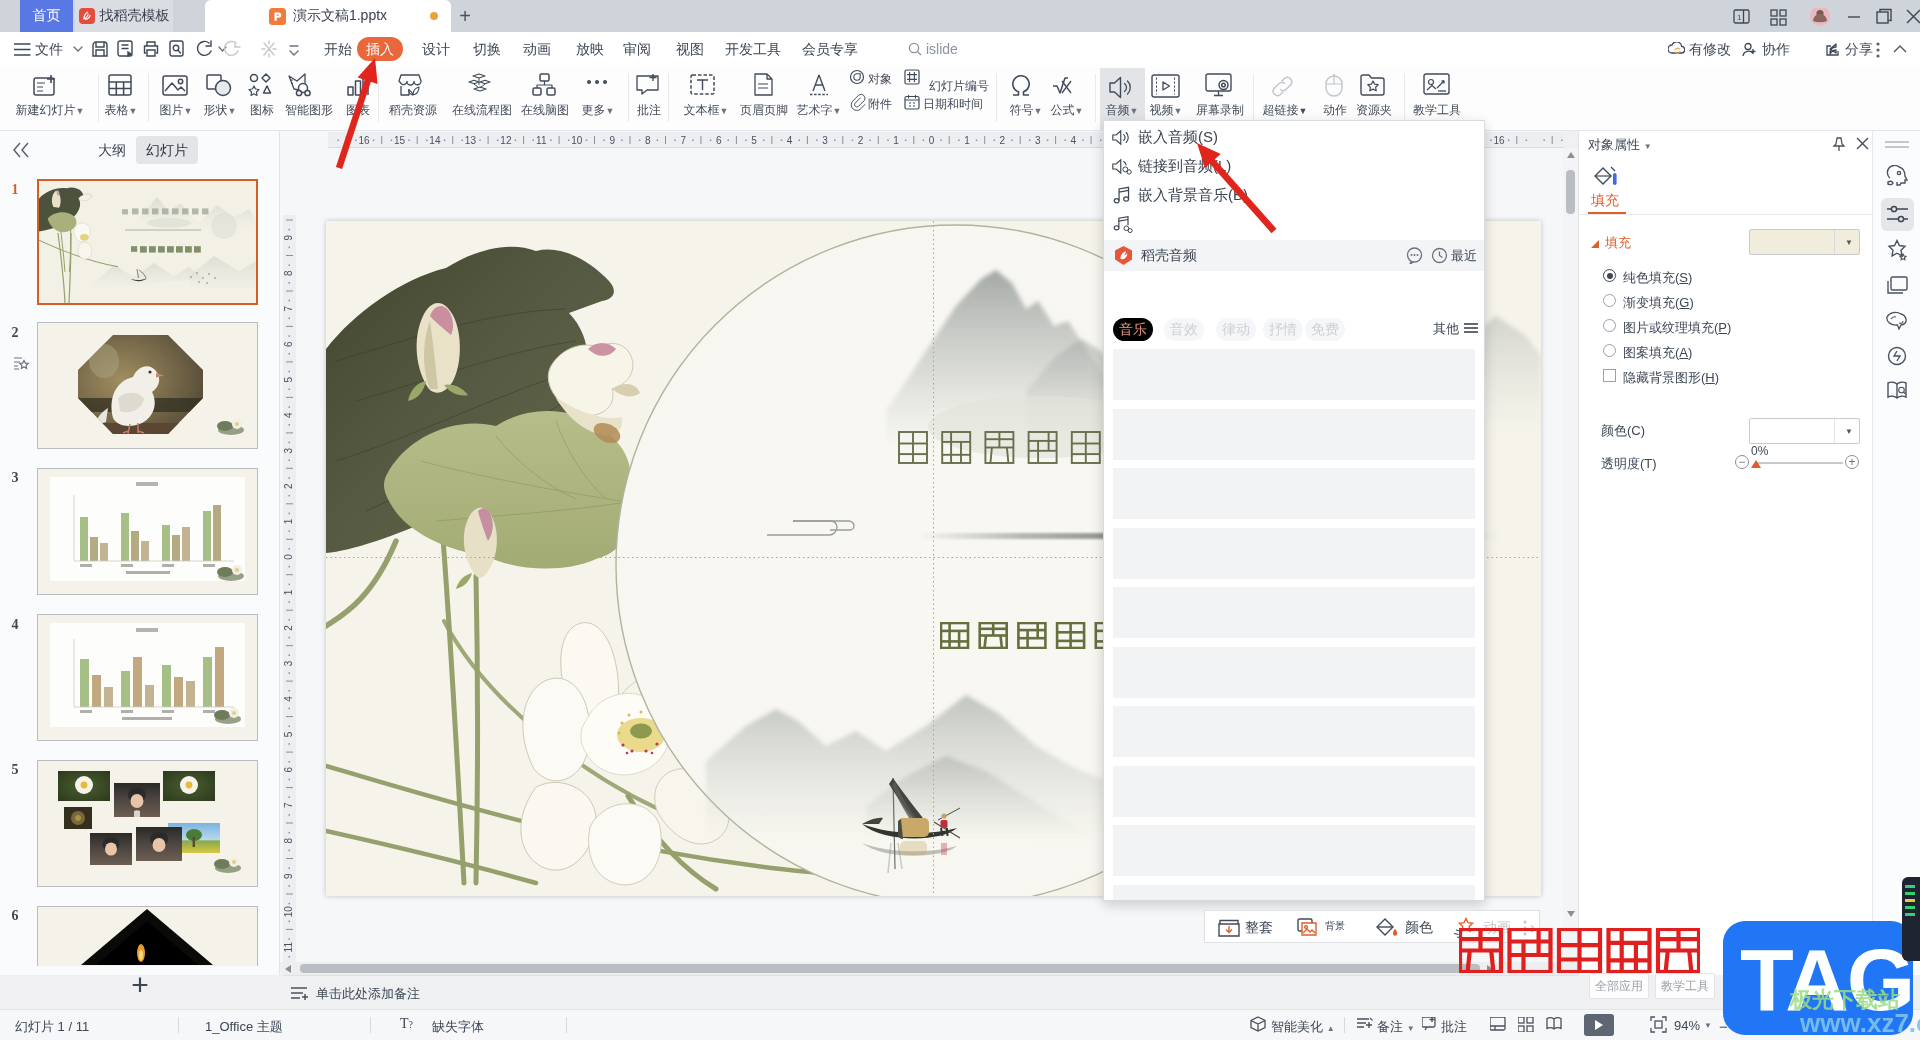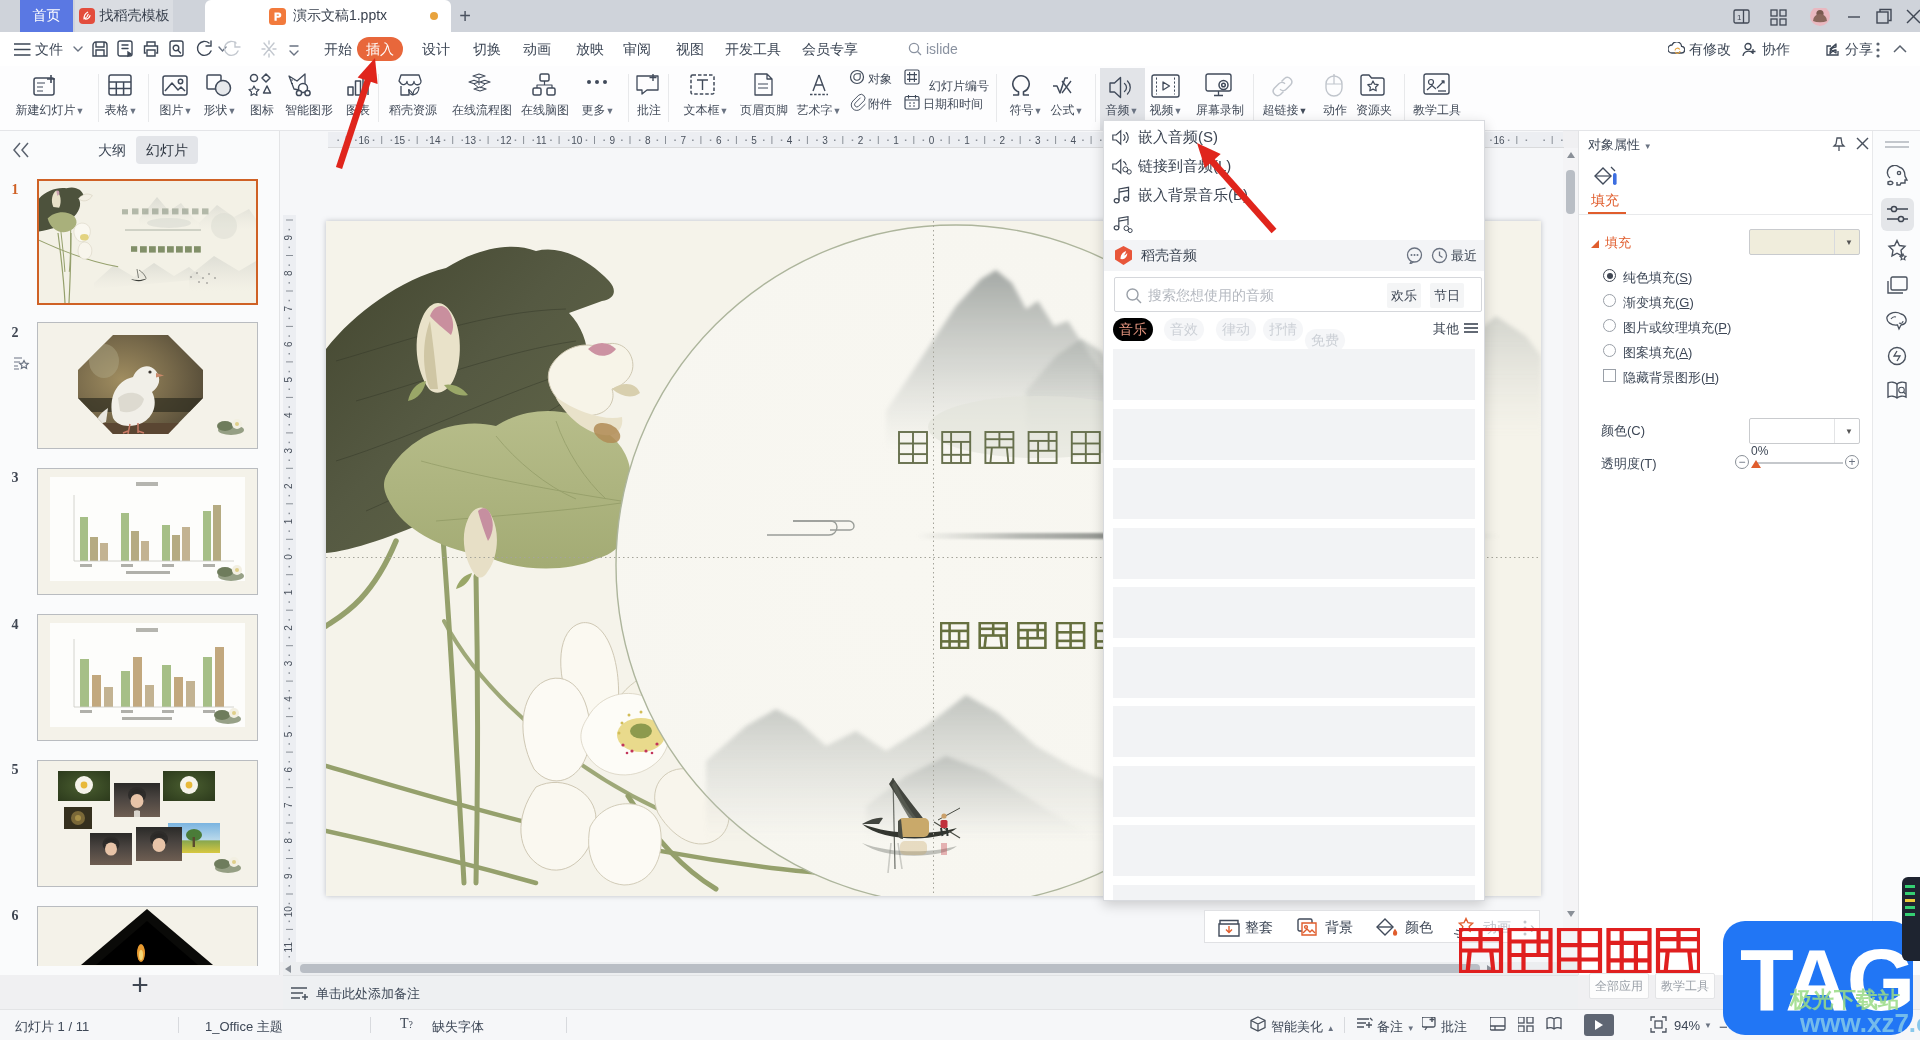--- a/index.html
+++ b/index.html
@@ -1246,34 +1246,25 @@
           <circle cx="11.5" cy="8" r="1"></circle>
         </g>
         <path d="M5 14.5 l-1 2.5 l3.5-2"></path>
       </svg>
     <svg class="abs" style="left:327px;top:7px" width="17" height="17" viewBox="0 0 17 17" fill="none" stroke="#6a7280" stroke-width="1.3">
         <circle cx="8.5" cy="8.5" r="7"></circle>
         <path d="M8.5 4.5 v4 l3 2"></path>
       </svg>
     <div class="abs" style="left:347px;top:7px;font-size:13px;color:#3c4553">最近</div>
   </div>
-  <div class="abs" style="left:10px;top:156px;width:368px;height:35px;border:1px solid #d5d7db;border-radius:2px;background:#fff">
-    <svg class="abs" style="left:11px;top:10px" width="16" height="16" viewBox="0 0 16 16" fill="none" stroke="#9aa0a8" stroke-width="1.4">
-        <circle cx="6.5" cy="6.5" r="5.5"></circle>
-        <line x1="10.8" y1="10.8" x2="15" y2="15"></line>
-      </svg>
-    <div class="abs" style="left:33px;top:9px;font-size:14px;color:#b5b9c0">搜索您想使用的音频</div>
-    <div class="abs pill2" style="left:272px;top:5px;width:34px;height:25px;background:#f4f5f6;border-radius:2px;font-size:13px;line-height:25px;color:#3c4553">欢乐</div>
-    <div class="abs pill2" style="left:315px;top:5px;width:34px;height:25px;background:#f4f5f6;border-radius:2px;font-size:13px;line-height:25px;color:#3c4553">节日</div>
-  </div>
   <div class="pill2 abs" style="left:9px;top:197px;width:40px;background:#000000;color:#e4947e">音乐</div>
   <div class="pill2 abs" style="left:60px;top:197px;width:40px;background:#f5f6f8;color:#ccd0d6">音效</div>
   <div class="pill2 abs" style="left:112px;top:197px;width:40px;background:#f5f6f8;color:#ccd0d6">律动</div>
   <div class="pill2 abs" style="left:159px;top:197px;width:40px;background:#f5f6f8;color:#ccd0d6">抒情</div>
-  <div class="pill2 abs" style="left:201px;top:208px;width:40px;background:#f5f6f8;color:#ccd0d6">免费</div>
+  <div class="pill2 abs" style="left:201px;top:197px;width:40px;background:#f5f6f8;color:#ccd0d6">免费</div>
   <div class="abs" style="left:329px;top:199px;font-size:13px;color:#3c4553">其他</div>
   <svg class="abs" style="left:360px;top:201px" width="14" height="12" viewBox="0 0 14 12" stroke="#3c4553" stroke-width="1.6">
       <line x1="0" y1="2" x2="14" y2="2"></line>
       <line x1="0" y1="6" x2="14" y2="6"></line>
       <line x1="0" y1="10" x2="14" y2="10"></line>
     </svg>
   <div class="drow" style="top:228px"></div>
   <div class="drow" style="top:288px"></div>
   <div class="drow" style="top:347px"></div>
   <div class="drow" style="top:407px"></div>
@@ -1295,21 +1286,21 @@
       <path d="M2 6 v-3.5 h18 v3.5 M1 6 h20 v12 h-20z"></path>
       <path d="M11 8 v6 M8 11.5 l3 3 l3-3" stroke="#e05d2d"></path>
     </svg>
   <div class="abs" style="left:40px;top:8px;font-size:14px;color:#3d4756">整套</div>
   <svg class="abs" style="left:92px;top:7px" width="22" height="20" viewBox="0 0 22 20" fill="none" stroke="#e05d2d" stroke-width="1.4">
       <rect x="1" y="1" width="14" height="12" rx="1.5" stroke="#404a5a"></rect>
       <path d="M5 5 h14 v12 h-14z" fill="#fff"></path>
       <circle cx="9" cy="9" r="1.4"></circle>
       <path d="M6 15 l4-4 l3 3 l2-2 l3 3"></path>
     </svg>
-  <div class="abs" style="left:120px;top:8px;font-size:14px;color:#3d4756">背景</div>
+  <div class="abs" style="left:120px;top:8px;font-size:10px;color:#3d4756">背景</div>
   <svg class="abs" style="left:170px;top:6px" width="24" height="22" viewBox="0 0 24 22" fill="none" stroke="#404a5a" stroke-width="1.4">
       <path d="M10 2 l8 8 l-8 8 l-8-8z"></path>
       <path d="M2 10 h16"></path>
       <path d="M20 13 c2 2.5 2 5 0 5 c-1.8 0-1.8-2.5 0-5z" fill="#e05d2d" stroke="#e05d2d"></path>
     </svg>
   <div class="abs" style="left:200px;top:8px;font-size:14px;color:#3d4756">颜色</div>
   <svg class="abs" style="left:248px;top:6px" width="24" height="22" viewBox="0 0 24 22" fill="none" stroke="#e05d2d" stroke-width="1.4">
       <path d="M13 1.5 l2 4.2 l4.6 .6 l-3.4 3.2 l.9 4.6 l-4.1-2.2 l-4.1 2.2 l.9-4.6 l-3.4-3.2 l4.6-.6z"></path>
       <path d="M3 13 l4 1 M1 16.5 l4.5 1 M4 20 l4 1" stroke="#404a5a" stroke-width="1.2"></path>
     </svg>

